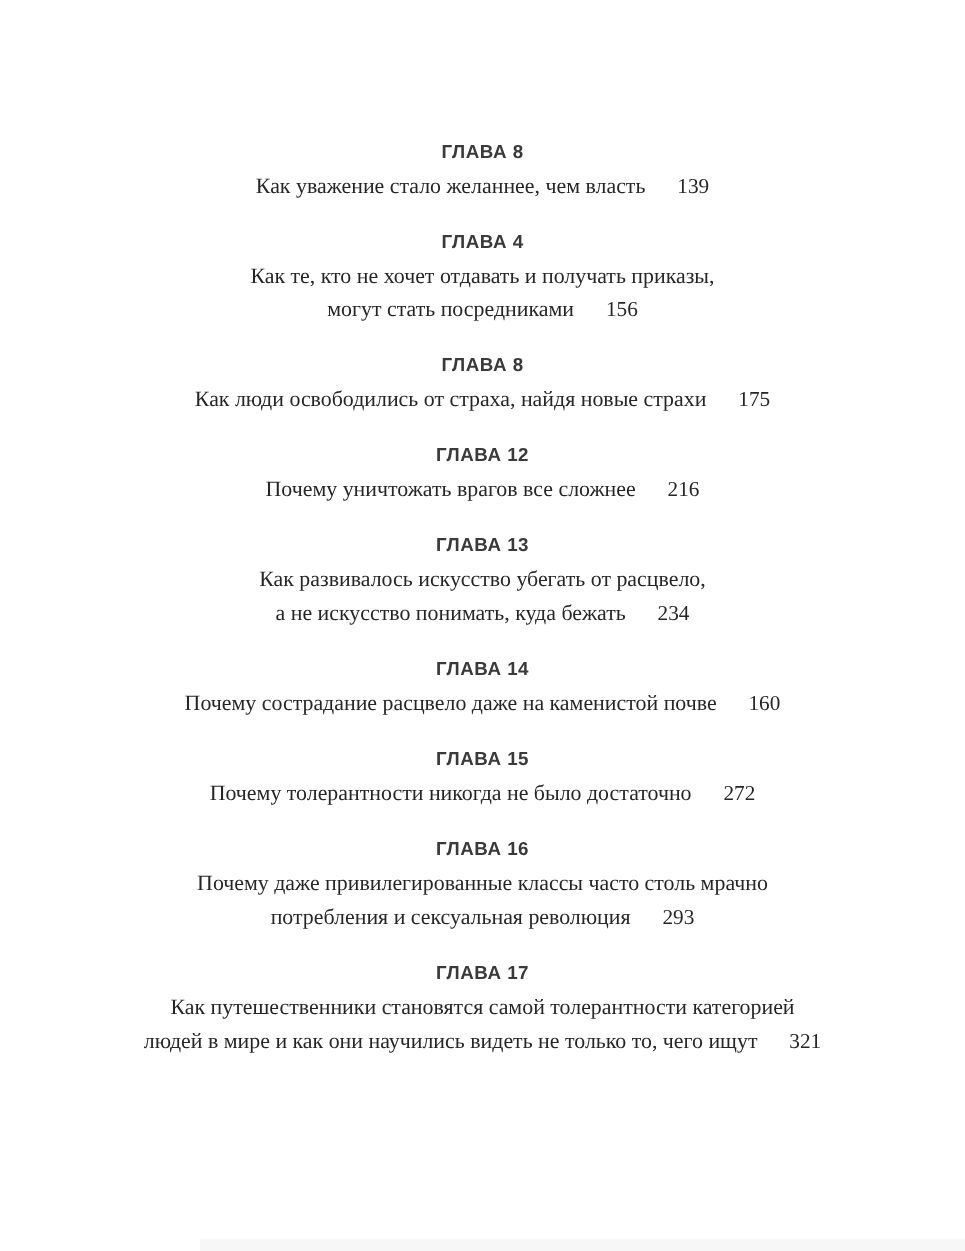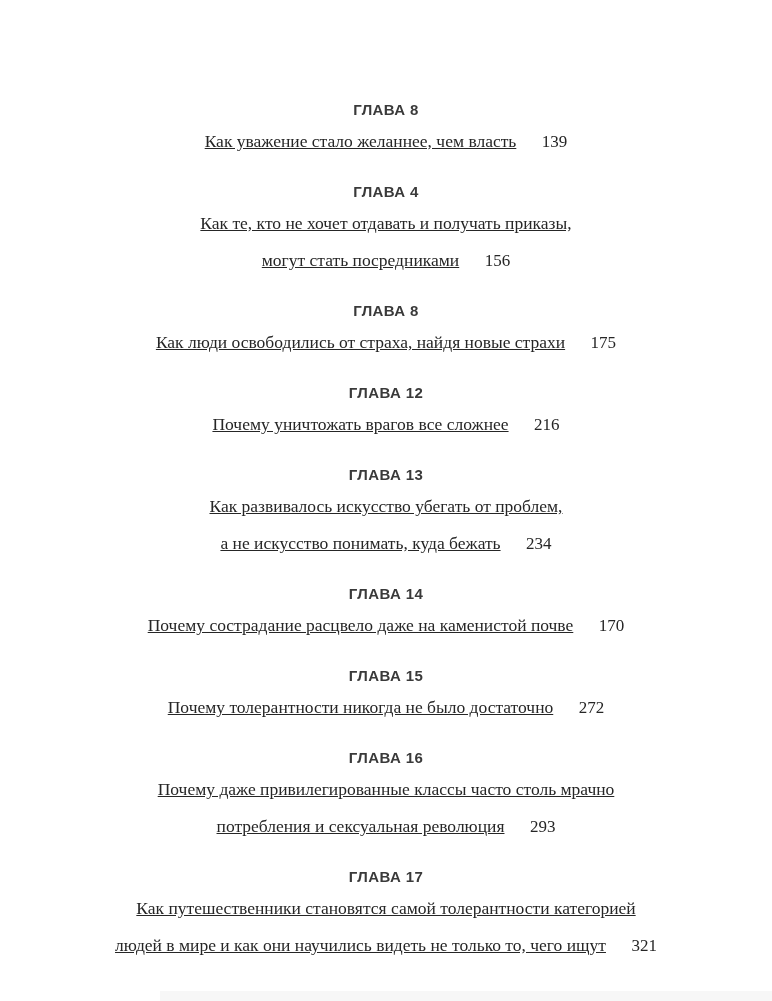--- a/index.html
+++ b/index.html
@@ -16,45 +16,44 @@
   }
   .page {
     box-sizing: border-box;
     width: 772px;
     height: 1001px;
     padding-top: 96px;
     position: relative;
   }
   .toc {
     width: 680px;
-    margin: 0 auto;
+    margin: 12px auto;
     text-align: center;
   }
   .chapter {
     margin: 0 0 18px 0;
   }
   .chapter-label {
     font-family: "Liberation Sans", sans-serif;
     font-size: 15px;
     font-weight: 700;
     letter-spacing: 0.4px;
     color: #3a3a3a;
     line-height: 27px;
     margin: 0;
     padding: 0;
   }
   .chapter-title {
     font-family: "Liberation Serif", serif;
     font-size: 17.5px;
     font-weight: 400;
     color: #262626;
-    line-height: 37px;
+    line-height: 27px;
     margin: 0;
     padding: 0;
-    text-decoration: underline;
   }
   .chapter-title .line {
     display: block;
   }
   .page-number {
     display: inline-block;
     margin-left: 1.5em;
     font-family: "Liberation Serif", serif;
     font-size: 17px;
     color: #262626;
@@ -101,29 +100,29 @@
   <section class="chapter">
     <h2 class="chapter-label">ГЛАВА 12</h2>
     <p class="chapter-title">
           <span class="line">Почему уничтожать врагов все сложнее<span class="page-number">216</span></span>
         </p>
   </section>
 
   <section class="chapter">
     <h2 class="chapter-label">ГЛАВА 13</h2>
     <p class="chapter-title">
-          <span class="line">Как развивалось искусство убегать от проблем,</span>
+          <span class="line">Как развивалось искусство убегать от расцвело,</span>
           <span class="line">а не искусство понимать, куда бежать<span class="page-number">234</span></span>
         </p>
   </section>
 
   <section class="chapter">
     <h2 class="chapter-label">ГЛАВА 14</h2>
     <p class="chapter-title">
-          <span class="line">Почему сострадание расцвело даже на каменистой почве<span class="page-number">170</span></span>
+          <span class="line">Почему сострадание расцвело даже на каменистой почве<span class="page-number">160</span></span>
         </p>
   </section>
 
   <section class="chapter">
     <h2 class="chapter-label">ГЛАВА 15</h2>
     <p class="chapter-title">
           <span class="line">Почему толерантности никогда не было достаточно<span class="page-number">272</span></span>
         </p>
   </section>
 

